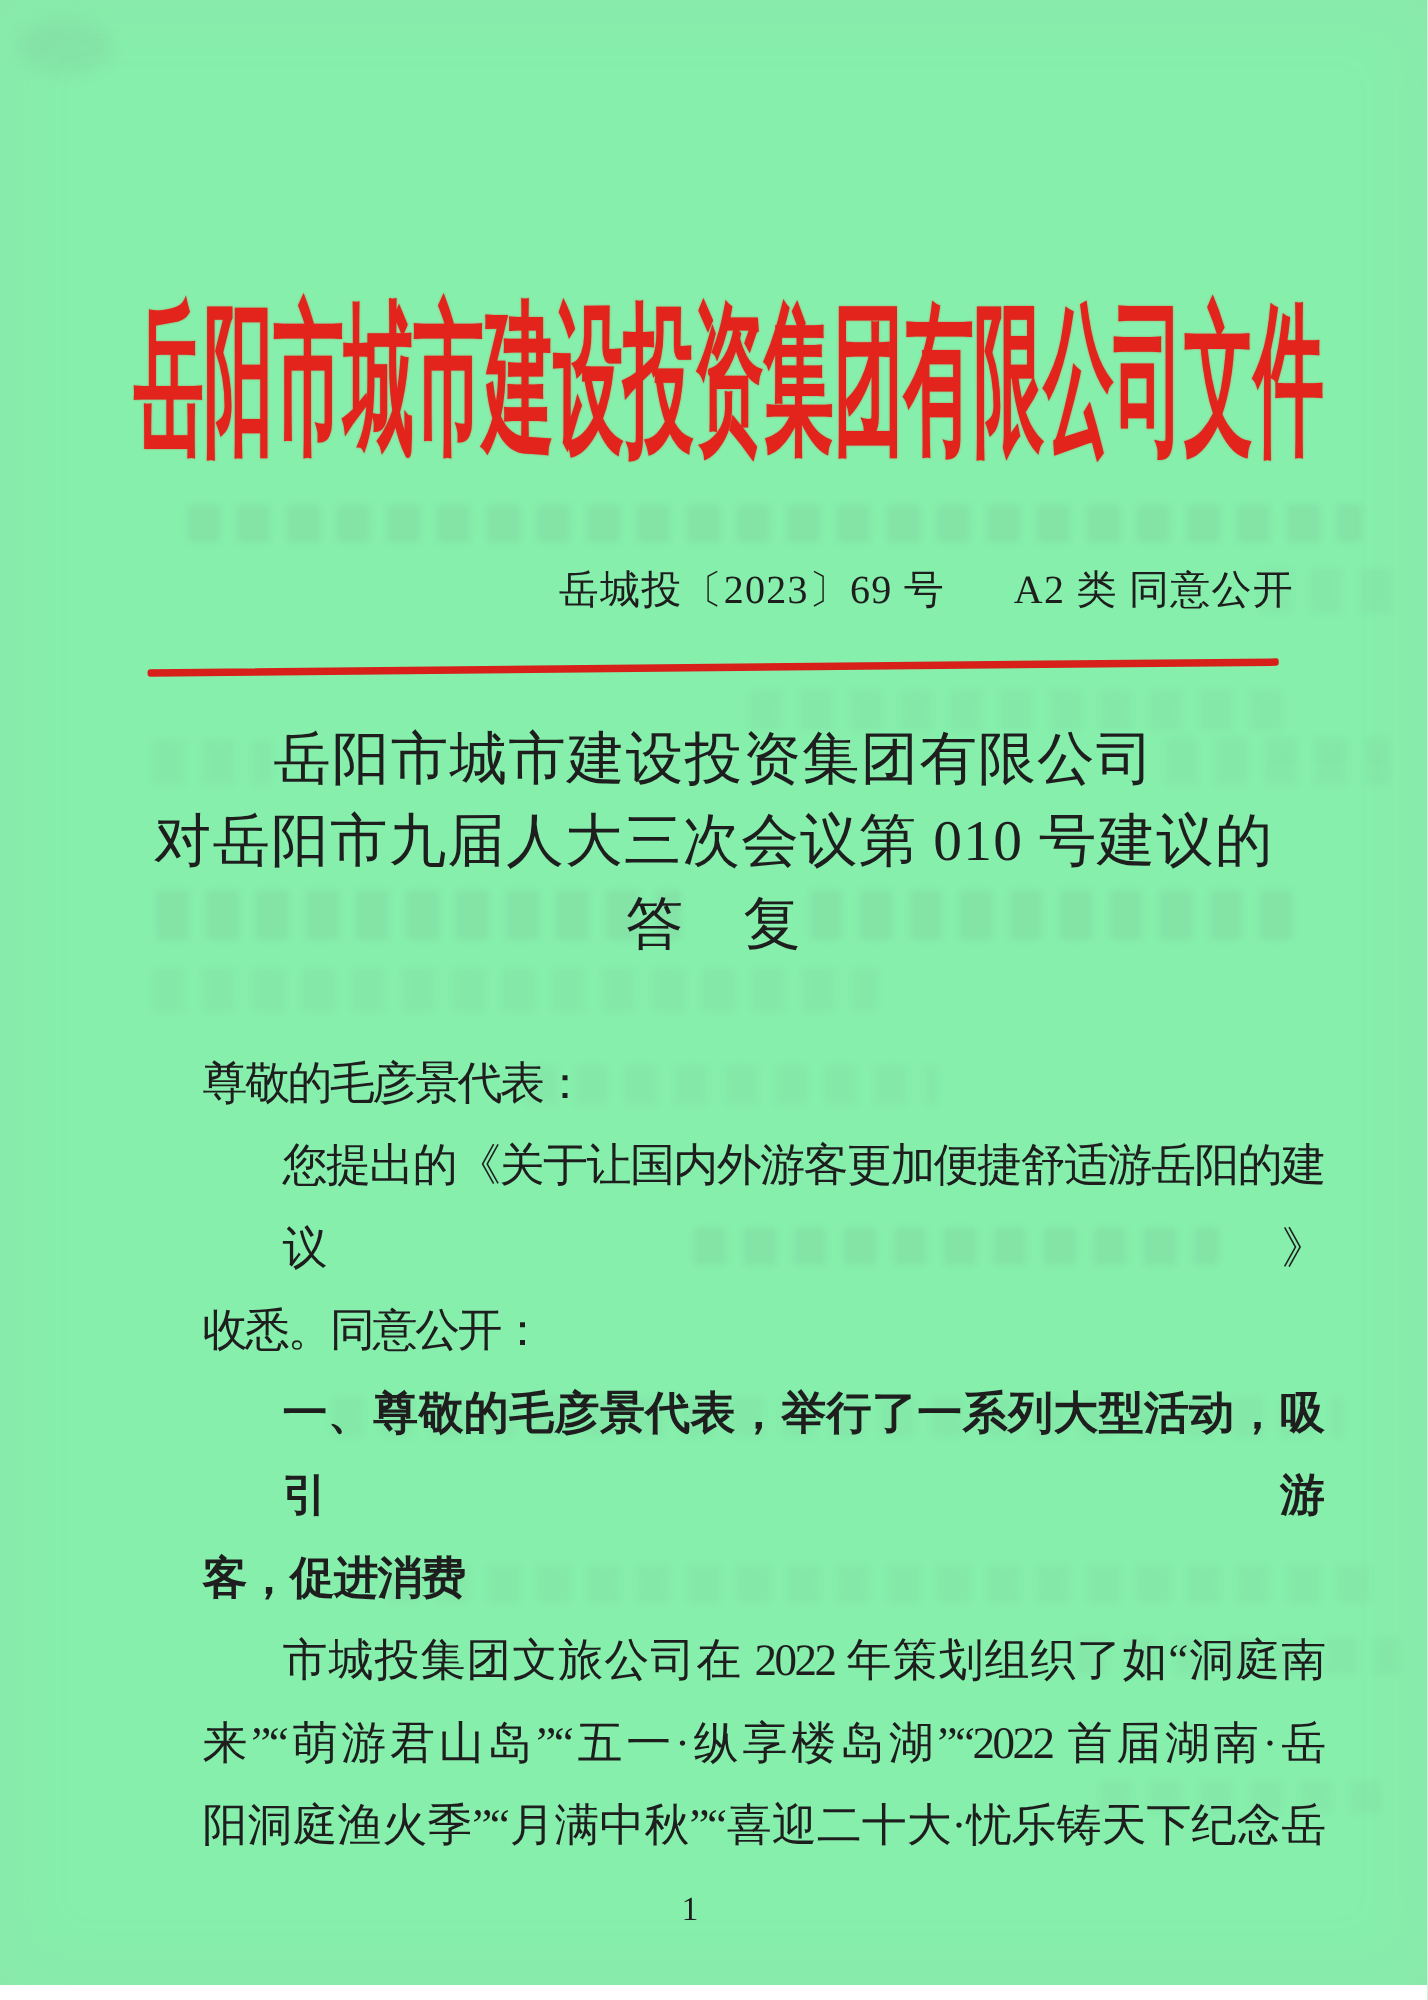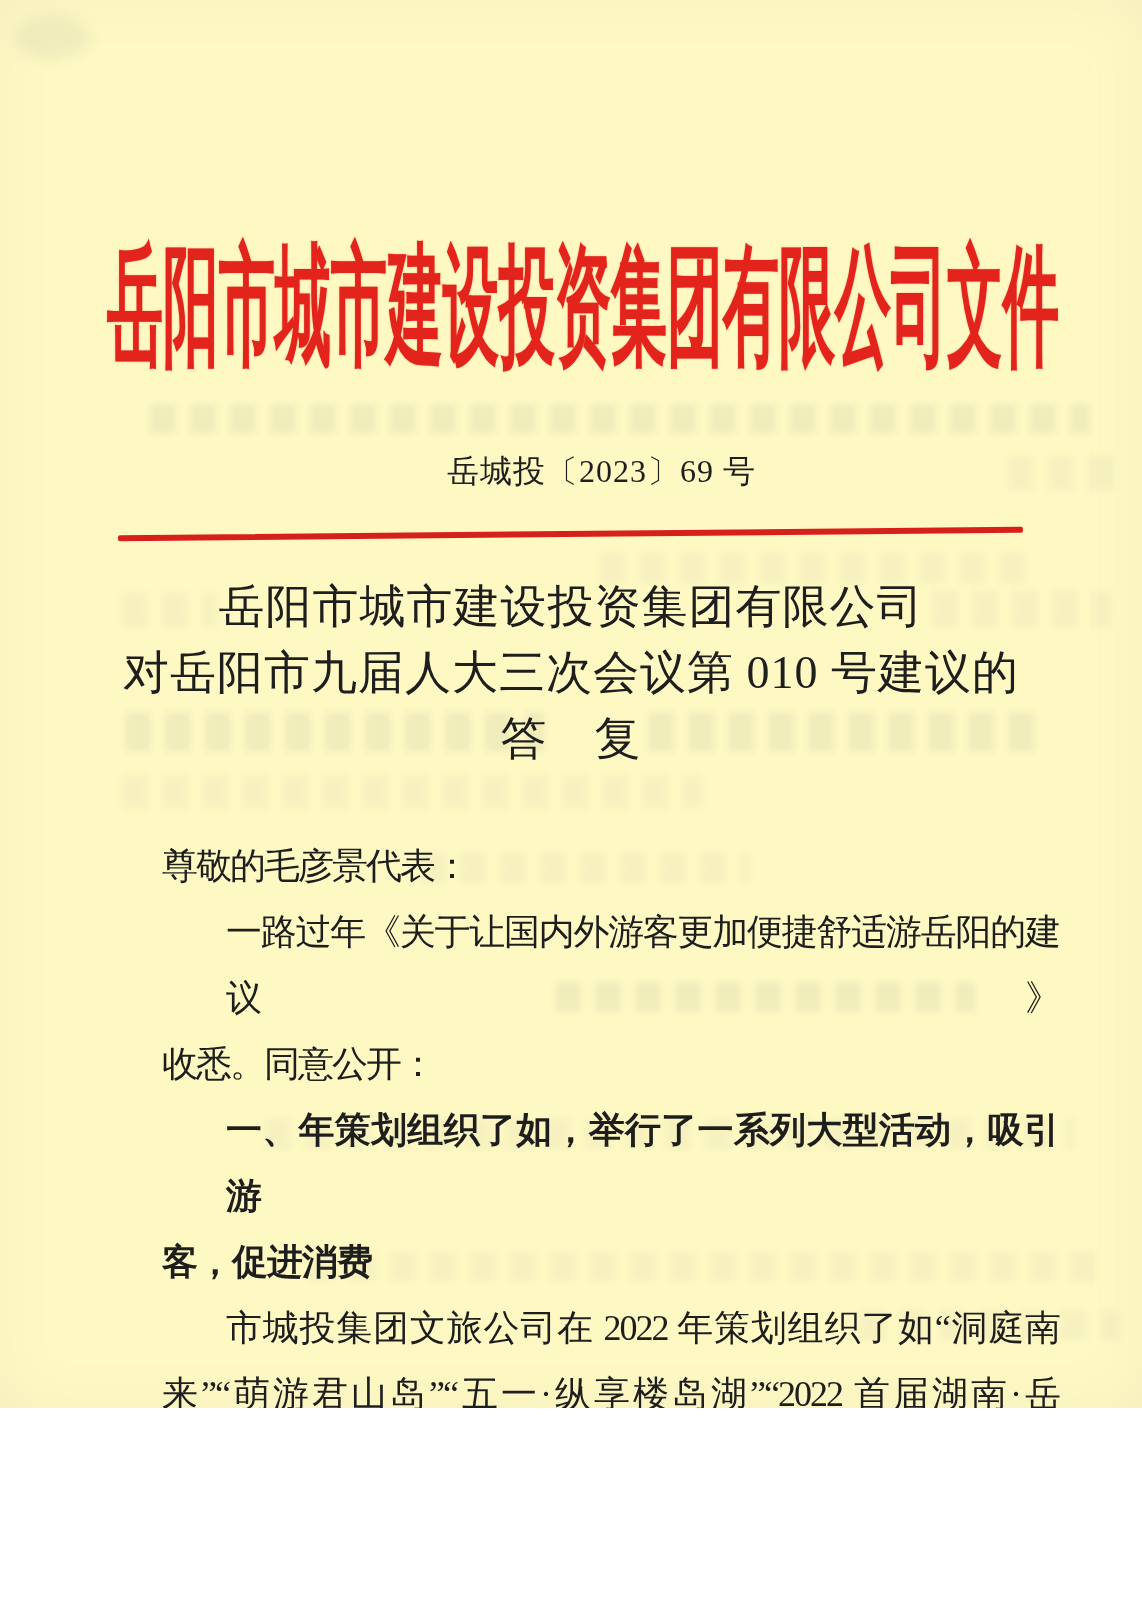--- a/index.html
+++ b/index.html
@@ -3,22 +3,22 @@
 <meta charset="utf-8">
 <style>
   :root{
     --header-red:#e2241c;
     --rule-red:#d8201a;
     --text-ink:#1e1e1e;
   }
   html,body{margin:0;padding:0;background:#ffffff;}
   .page{
     position:relative;
-    width:1142px;height:1408px;
-    background:#fef9c3;
+    width:1142px;height:1588px;
+    background:#86efac;
     overflow:hidden;
     font-family:"Liberation Serif","DejaVu Serif",serif;
     color:var(--text-ink);
     box-shadow:inset 0 0 60px rgba(180,175,165,0.12);
   }
 
   
   .red-header{
     position:absolute;top:241px;left:0;width:100%;
     text-align:center;
@@ -108,35 +108,36 @@
   <div class="bleed" style="top:982px;left:555px;width:420px;"></div>
   <div class="bleed faint" style="top:1118px;left:265px;width:810px;height:32px;"></div>
   <div class="bleed faint" style="top:1252px;left:310px;width:790px;height:30px;"></div>
   <div class="bleed faint" style="top:1310px;left:860px;width:260px;height:30px;"></div>
   <div class="bleed faint" style="top:1425px;left:880px;width:230px;height:26px;"></div>
 
   <div class="red-header">岳阳市城市建设投资集团有限公司文件</div>
 
   <div class="doc-row">
     <span>岳城投〔2023〕69 号</span>
+    <span>A2 类 同意公开</span>
   </div>
 
   <div class="red-rule"></div>
 
   <div class="title-block">
     <div>岳阳市城市建设投资集团有限公司</div>
     <div>对岳阳市九届人大三次会议第 010 号建议的</div>
     <div>答　复</div>
   </div>
 
   <div class="body-block">
       <div class="line">尊敬的毛彦景代表：</div>
-      <div class="line indent justify">一路过年《关于让国内外游客更加便捷舒适游岳阳的建议》</div>
+      <div class="line indent justify">您提出的《关于让国内外游客更加便捷舒适游岳阳的建议》</div>
       <div class="line">收悉。同意公开：</div>
-      <div class="line bold indent justify">一、年策划组织了如，举行了一系列大型活动，吸引游</div>
+      <div class="line bold indent justify">一、尊敬的毛彦景代表，举行了一系列大型活动，吸引游</div>
       <div class="line bold">客，促进消费</div>
       <div class="line indent justify">市城投集团文旅公司在 2022 年策划组织了如“洞庭南</div>
       <div class="line justify">来”“萌游君山岛”“五一·纵享楼岛湖”“2022 首届湖南·岳</div>
       <div class="line justify">阳洞庭渔火季”“月满中秋”“喜迎二十大·忧乐铸天下纪念岳</div>
     </div>
 
   <div class="page-num">1</div>
 
 </div>
 

